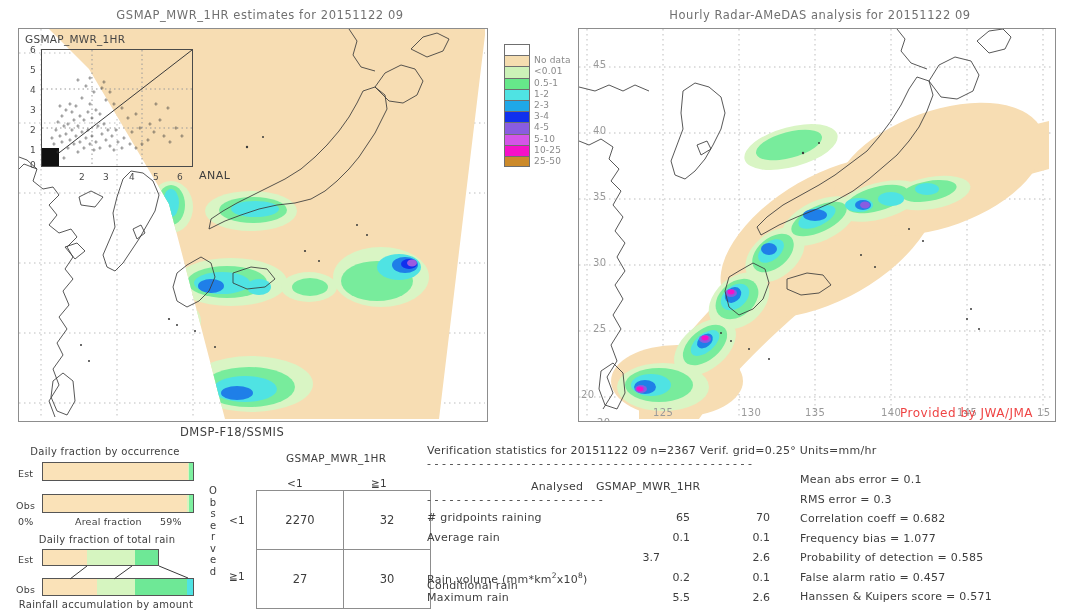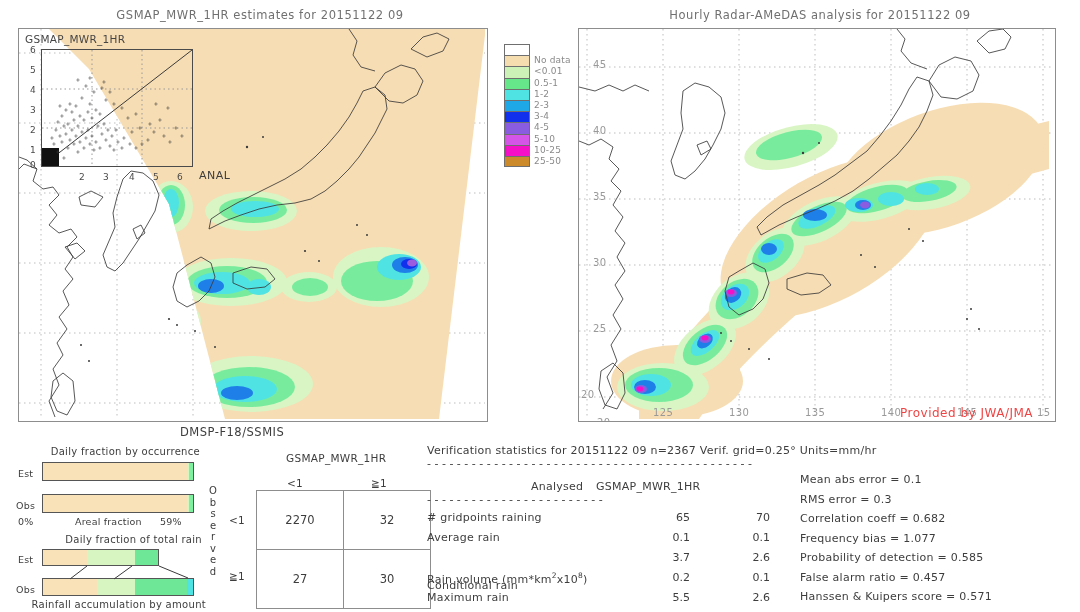--- a/index.html
+++ b/index.html
@@ -40,21 +40,21 @@
   .inset-tick{position:absolute;font-size:9px;color:#4a4a4a;}
 
   .anal-lbl{position:absolute;font-size:11px;color:#3d3d3d;letter-spacing:.5px;}
   .sat-lbl{position:absolute;font-size:11.5px;color:#3d3d3d;letter-spacing:.5px;
            white-space:nowrap;}
   .prov-lbl{position:absolute;font-size:12px;color:#ef4444;letter-spacing:.5px;
             white-space:nowrap;}
 
   
   .bl-title{position:absolute;font-size:10px;color:#3d3d3d;letter-spacing:.3px;
-            white-space:nowrap;text-align:right;}
+            white-space:nowrap;text-align:center;}
   .barrow{position:absolute;border:1px solid #555555;box-sizing:border-box;
           display:flex;overflow:hidden;background:#ffffff;}
   .barseg{height:100%;}
   .barlbl{position:absolute;font-size:9.5px;color:#3d3d3d;letter-spacing:.2px;}
   .axlbl-sm{position:absolute;font-size:9.5px;color:#3d3d3d;letter-spacing:.2px;
             white-space:nowrap;}
 
   
   .ct-hdr{position:absolute;font-size:10.5px;color:#3d3d3d;letter-spacing:.3px;
           white-space:nowrap;}
@@ -496,21 +496,21 @@
     </svg>
 
     <div class="axlabel" style="left:14px;top:30px;text-align:center;">45</div>
     <div class="axlabel" style="left:14px;top:96px;">40</div>
     <div class="axlabel" style="left:14px;top:162px;">35</div>
     <div class="axlabel" style="left:14px;top:228px;">30</div>
     <div class="axlabel" style="left:14px;top:294px;">25</div>
     <div class="axlabel" style="left:2px;top:360px;">20</div>
 
     <div class="axlabel" style="left:74px;top:378px;text-align:center;">125</div>
-    <div class="axlabel" style="left:150px;top:378px;">130</div>
+    <div class="axlabel" style="left:162px;top:378px;">130</div>
     <div class="axlabel" style="left:226px;top:378px;">135</div>
     <div class="axlabel" style="left:302px;top:378px;">140</div>
     <div class="axlabel" style="left:378px;top:378px;">145</div>
     <div class="axlabel" style="left:458px;top:378px;">15</div>
     <div class="axlabel" style="left:18px;top:388px;">20</div>
   </div>
 
   <div class="prov-lbl" style="left:900px;top:406px;">Provided by JWA/JMA</div>
 
   <div class="bl-title" style="left:10px;top:446px;width:190px;">Daily fraction by occurrence</div>
@@ -593,21 +593,21 @@
   </div>
 
   <div id="verif-rows">
       <div class="st" style="left: 427px; top: 511px;"># gridpoints raining</div>
       <div class="st-num" style="left: 650px; top: 511px; width: 40px;">65</div>
       <div class="st-num" style="left: 730px; top: 511px; width: 40px;">70</div>
       <div class="st" style="left: 427px; top: 531px;">Average rain</div>
       <div class="st-num" style="left: 650px; top: 531px; width: 40px;">0.1</div>
       <div class="st-num" style="left: 730px; top: 531px; width: 40px;">0.1</div>
       <div class="st" style="left: 427px; top: 551px; margin-top: 28px;">Conditional rain</div>
-      <div class="st-num" style="left: 650px; top: 551px; width: 40px;">3.7</div>
+      <div class="st-num" style="left: 620px; top: 551px; width: 40px;">3.7</div>
       <div class="st-num" style="left: 730px; top: 551px; width: 40px;">2.6</div>
       <div class="st" style="left: 427px; top: 571px;">Rain volume (mm*km<sup>2</sup>x10<sup>8</sup>)</div>
       <div class="st-num" style="left: 650px; top: 571px; width: 40px;">0.2</div>
       <div class="st-num" style="left: 730px; top: 571px; width: 40px;">0.1</div>
       <div class="st" style="left: 427px; top: 591px;">Maximum rain</div>
       <div class="st-num" style="left: 650px; top: 591px; width: 40px;">5.5</div>
       <div class="st-num" style="left: 730px; top: 591px; width: 40px;">2.6</div>
     </div>
   <div id="score-rows">
       <div class="st" style="left: 800px; top: 473px;">Mean abs error = 0.1</div>

